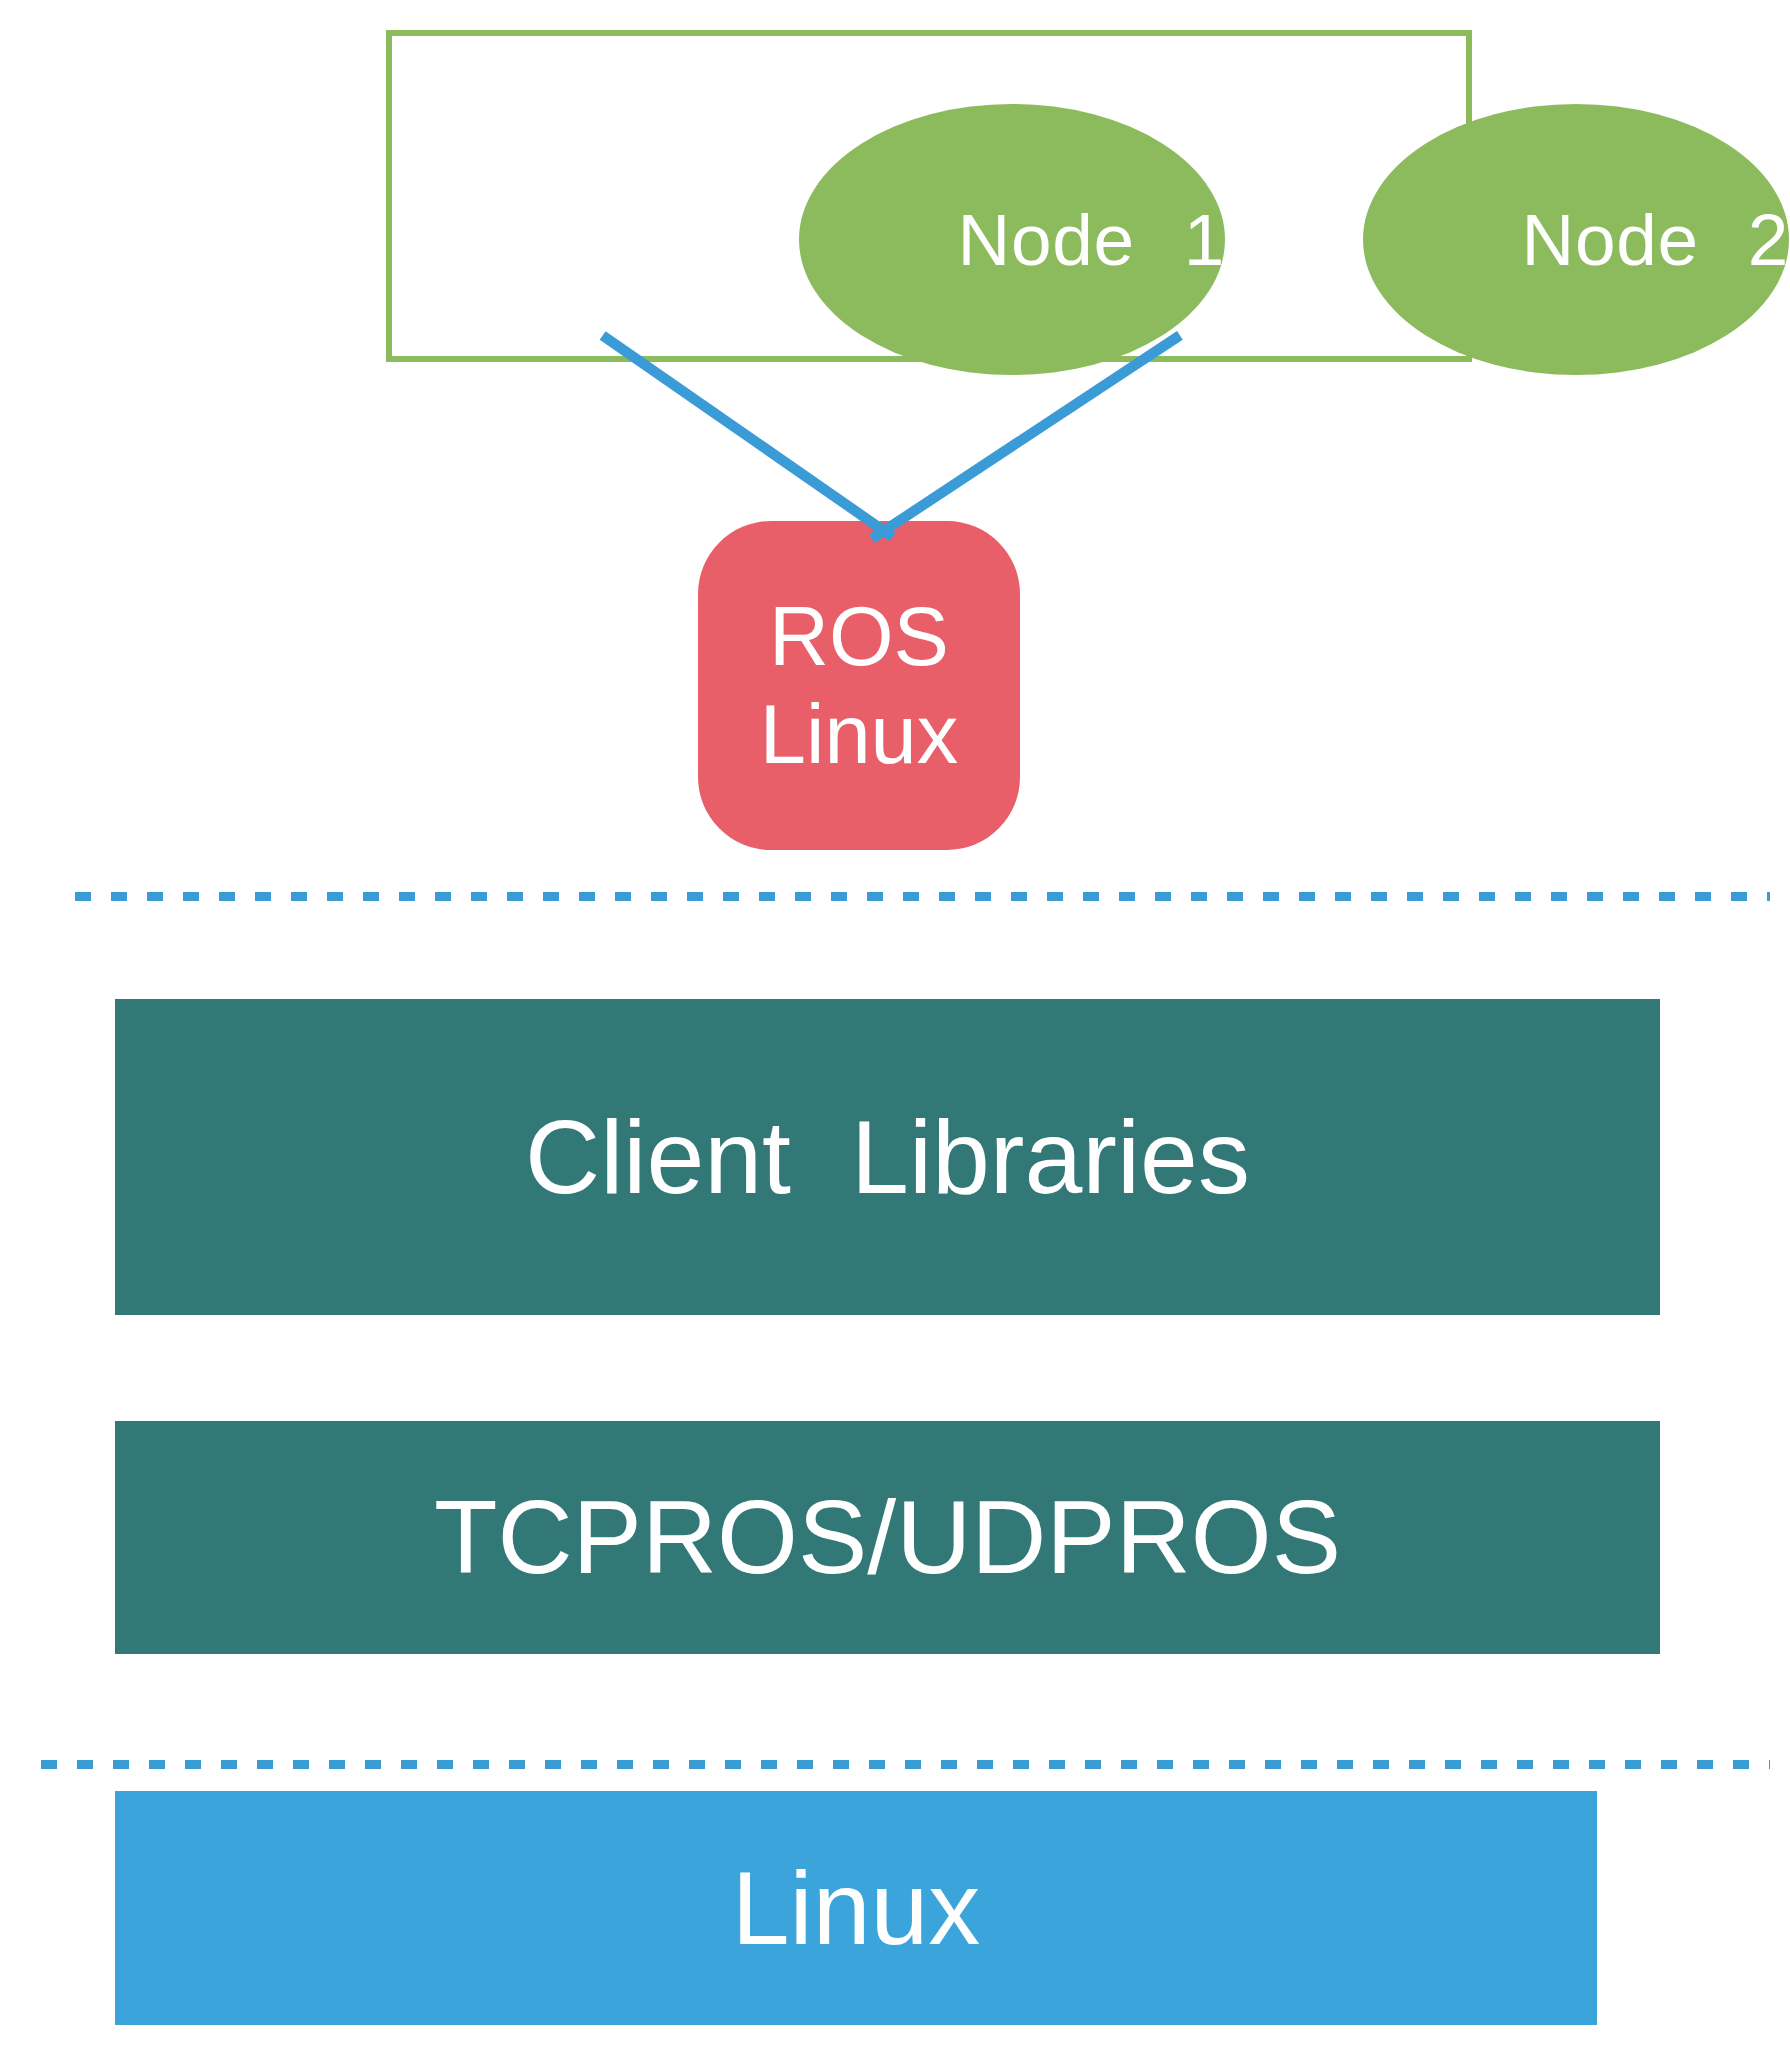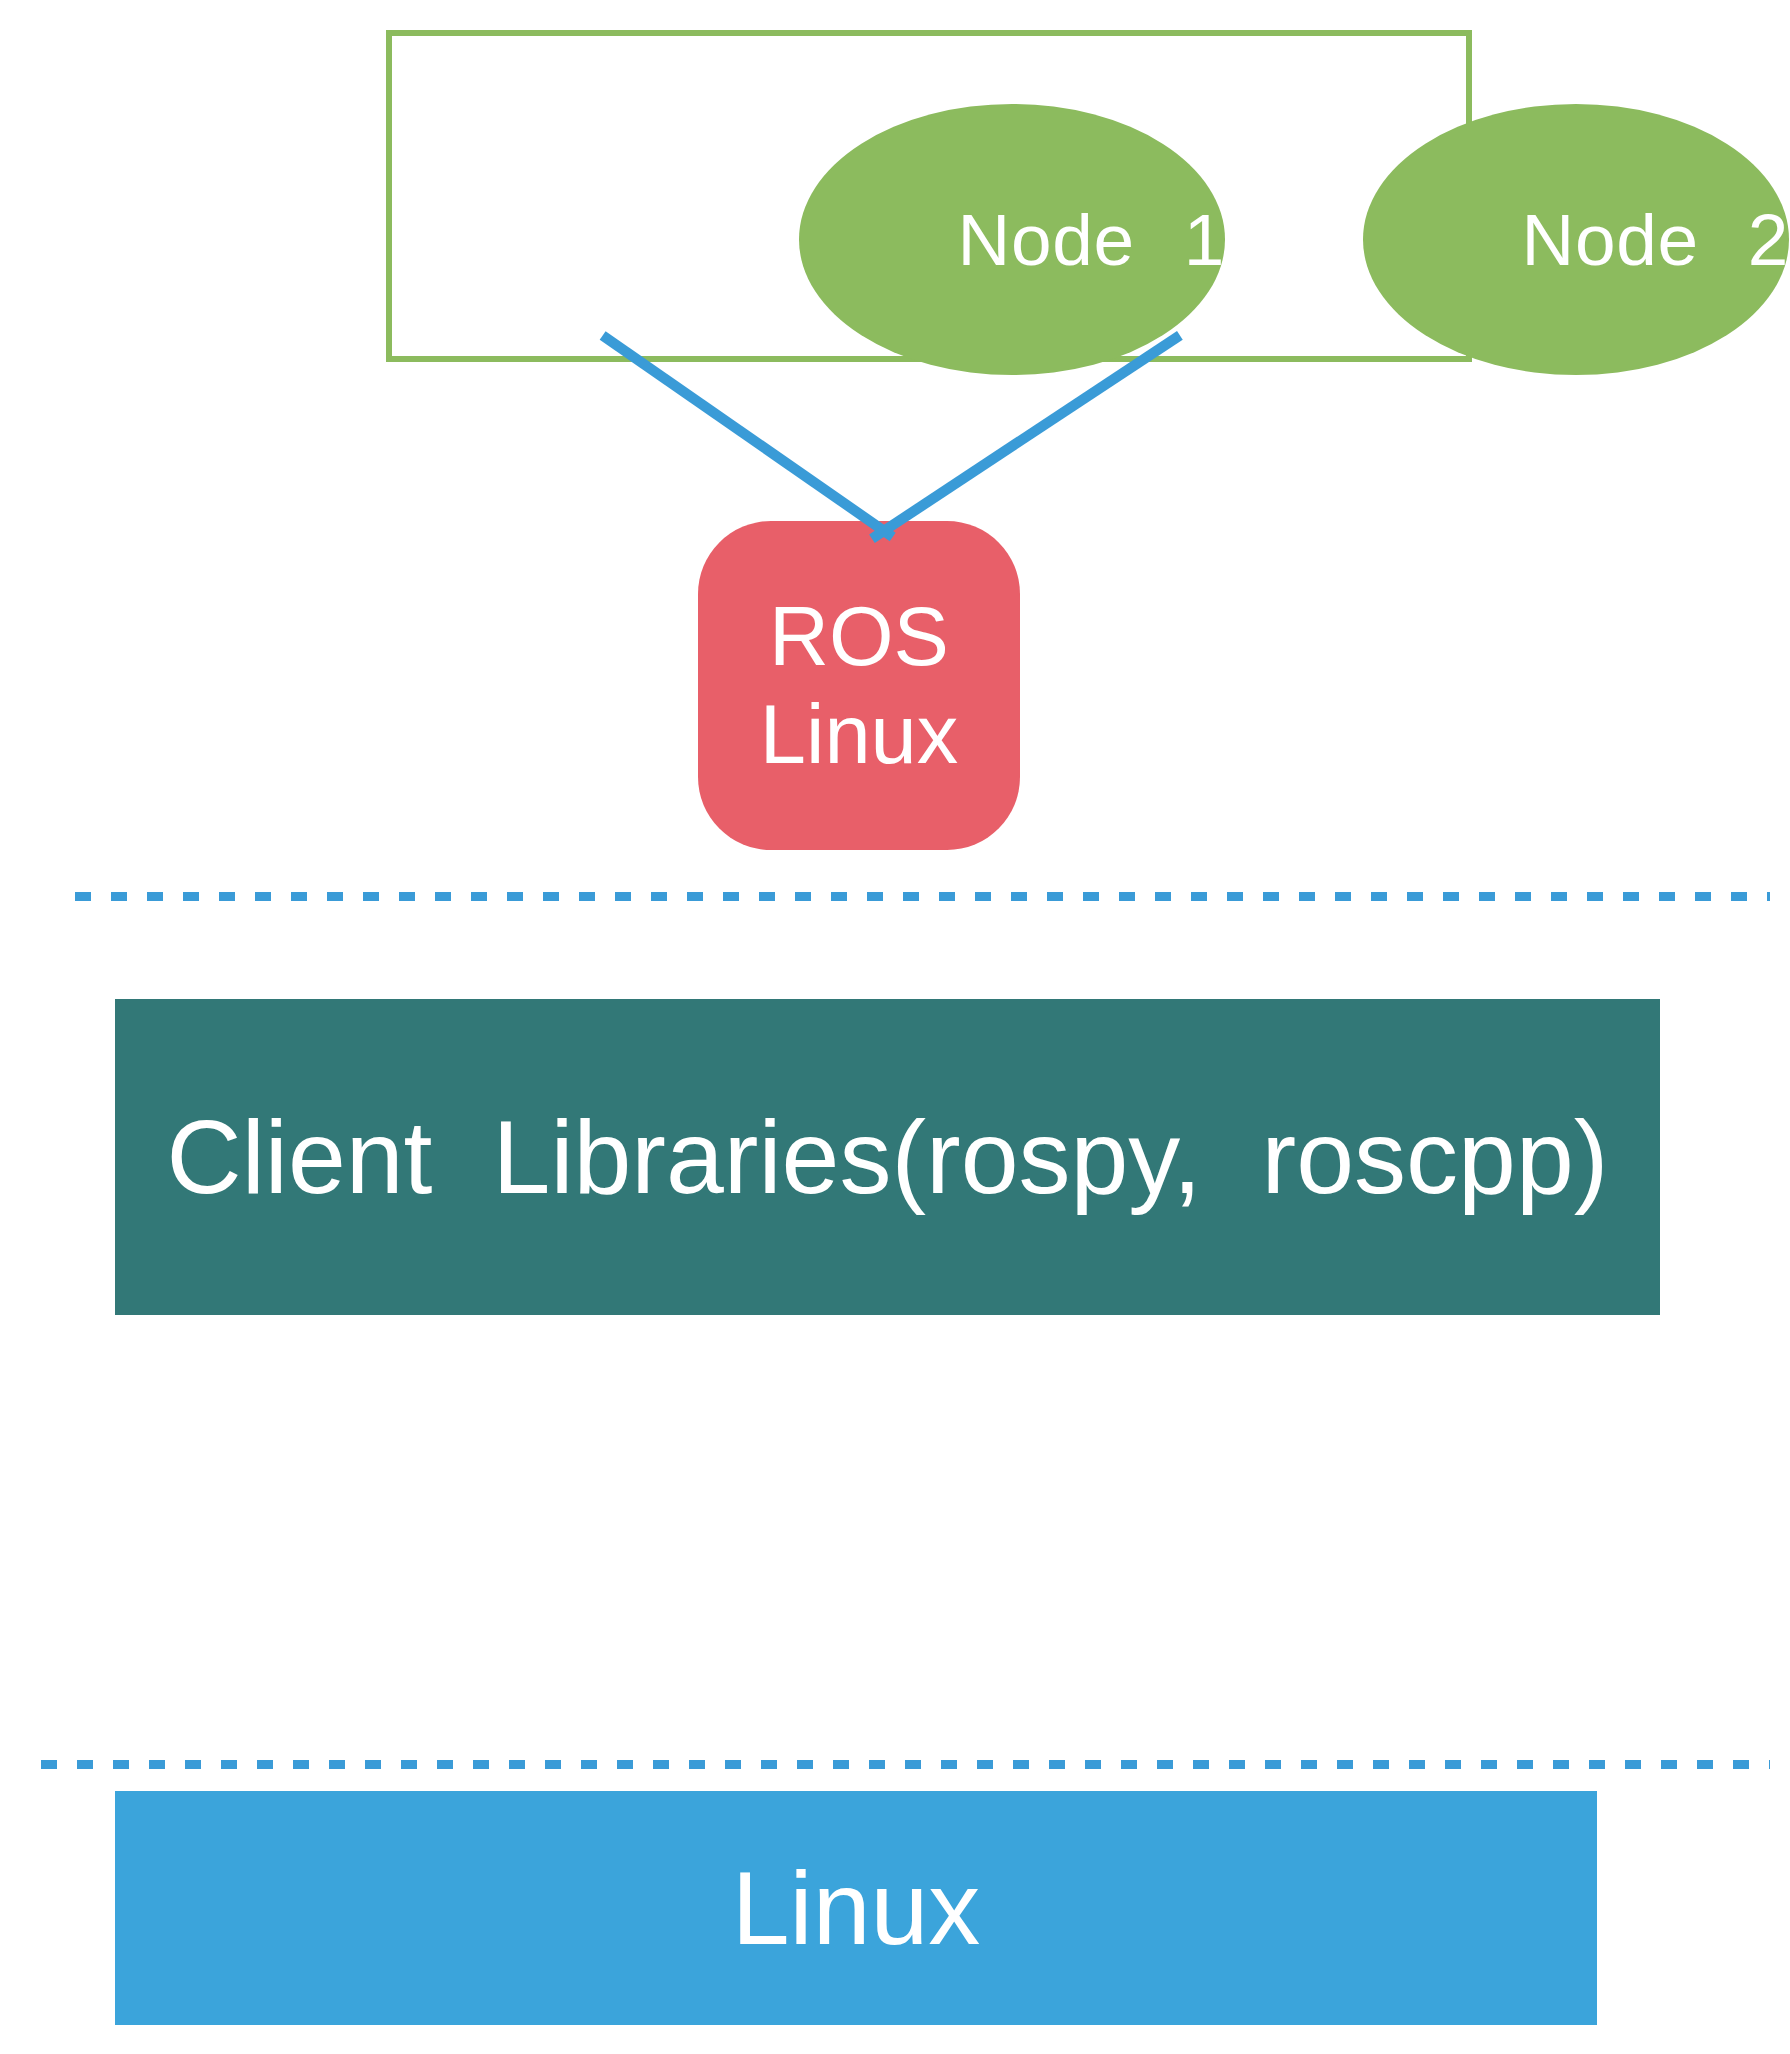--- a/index.html
+++ b/index.html
@@ -131,23 +131,25 @@
 
   <svg class="connectors" viewBox="0 0 1902 2182" xmlns="http://www.w3.org/2000/svg">
     <line x1="640" y1="356" x2="948" y2="570" stroke="var(--blue-line)" stroke-width="11"></line>
     <line x1="1253" y1="356" x2="926" y2="572" stroke="var(--blue-line)" stroke-width="11"></line>
   </svg>
 
   <div class="dashed dashed-1"></div>
 
   <div class="layer layer-client">
     <div class="line">Client Libraries</div>
-    <div class="line">(rospy, roscpp)</div>
   </div>
 
+  <div class="layer layer-transport">
+    <div class="line">TCPROS/UDPROS</div>
+  </div>
 
   <div class="dashed dashed-2"></div>
 
   <div class="layer layer-linux">
     <div class="line">Linux</div>
   </div>
 
 </div>
 
 

